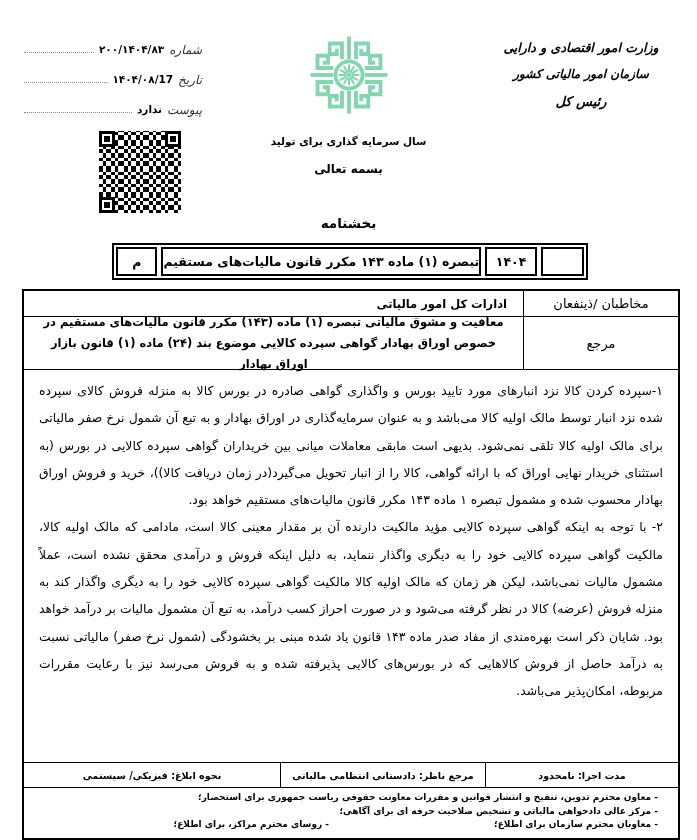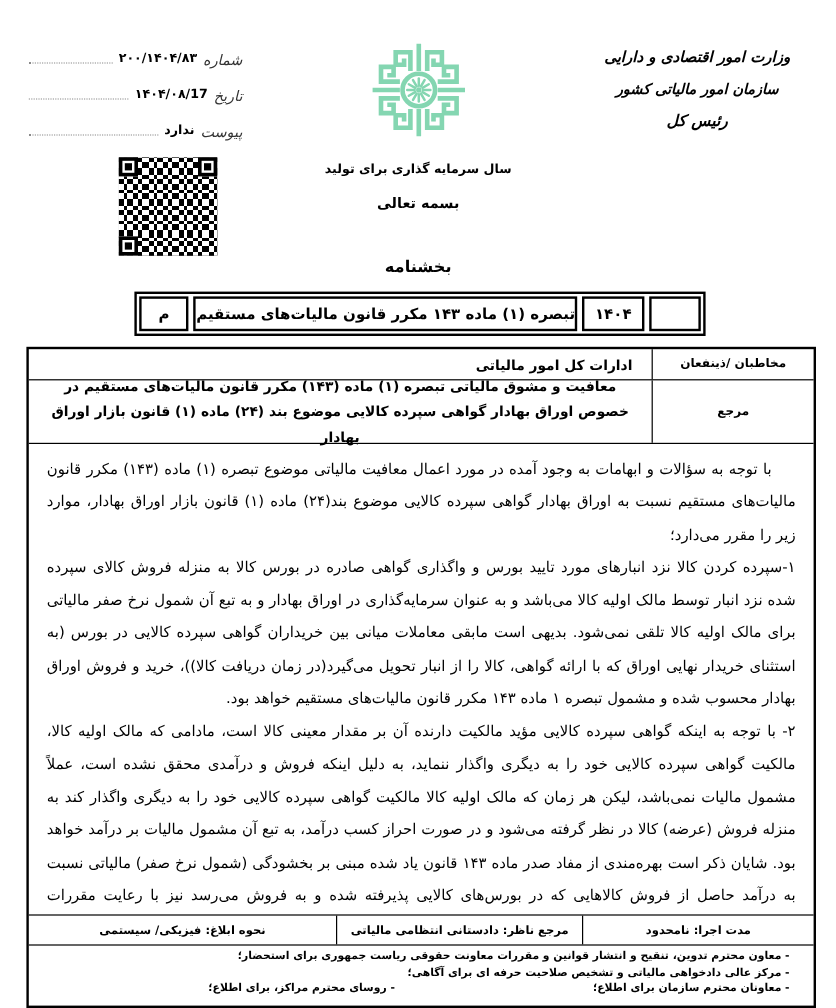--- a/index.html
+++ b/index.html
@@ -37,22 +37,22 @@
     border:2px solid #000; box-sizing:border-box; padding:2px; display:flex; gap:4px;}
   .strip .cell{border:2.4px solid #000; box-sizing:border-box; display:flex; align-items:center;
     justify-content:center; font-weight:bold; font-size:12.5px; white-space:nowrap;}
   .cell-blank{width:50px;} .cell-year{width:60px;} .cell-ref{flex:1;} .cell-code{width:48px;}
   
   .doc-table{position:absolute; top:289px; left:22px; width:658px; height:551px;
     border:2px solid #000; box-sizing:border-box; display:grid;
     grid-template-rows:26px 53px 1fr 25px 50px;}
   .t-row{display:flex; border-bottom:1.6px solid #000; box-sizing:border-box; min-height:0;}
   .t-row:last-child{border-bottom:none;}
-  .t-label{width:135px; border-left:1.6px solid #000; box-sizing:border-box; display:flex;
-    align-items:center; justify-content:center; font-weight:bold; font-size:10px; flex:none;}
+  .t-label{width:155px; border-left:1.6px solid #000; box-sizing:border-box; display:flex;
+    align-items:center; justify-content:center; font-weight:normal; font-size:13px; flex:none;}
   .t-content{flex:1; display:flex; align-items:center; font-weight:bold; font-size:11.5px; box-sizing:border-box;}
   .audience-content{padding:0 16px; text-align:right;}
   .subject-content{padding:0 14px; text-align:center; justify-content:center; line-height:21px;}
   
   .body-cell{display:block; padding:7px 15px 0 15px; font-size:12.4px; line-height:27.3px;
     text-align:justify; font-weight:normal; overflow:hidden;}
   .body-cell p{margin:0;}
   .p-indent{text-indent:20px;}
   
   .f-cell{display:flex; align-items:center; justify-content:center; font-weight:bold; font-size:9.6px;
@@ -150,21 +150,20 @@
       <div class="t-label">مخاطبان /ذینفعان</div>
       <div class="t-content audience-content">ادارات کل امور مالیاتی</div>
     </div>
 
     <div class="t-row">
       <div class="t-label">مرجع</div>
       <div class="t-content subject-content">معافیت و مشوق مالیاتی تبصره (۱) ماده (۱۴۳) مکرر قانون مالیات‌های مستقیم در خصوص اوراق بهادار گواهی سپرده کالایی موضوع بند (۲۴) ماده (۱) قانون بازار اوراق بهادار</div>
     </div>
 
     <div class="t-row body-cell">
-      <p class="p-indent">با توجه به سؤالات و ابهامات به وجود آمده در مورد اعمال معافیت مالیاتی موضوع تبصره (۱) ماده (۱۴۳) مکرر قانون مالیات‌های مستقیم نسبت به اوراق بهادار گواهی سپرده کالایی موضوع بند(۲۴) ماده (۱) قانون بازار اوراق بهادار، موارد زیر را مقرر می‌دارد؛</p>
       <p>۱-سپرده کردن کالا نزد انبارهای مورد تایید بورس و واگذاری گواهی صادره در بورس کالا به منزله فروش کالای سپرده شده نزد انبار توسط مالک اولیه کالا می‌باشد و به عنوان سرمایه‌گذاری در اوراق بهادار و به تبع آن شمول نرخ صفر مالیاتی برای مالک اولیه کالا تلقی نمی‌شود. بدیهی است مابقی معاملات میانی بین خریداران گواهی سپرده کالایی در بورس (به استثنای خریدار نهایی اوراق که با ارائه گواهی، کالا را از انبار تحویل می‌گیرد(در زمان دریافت کالا))، خرید و فروش اوراق بهادار محسوب شده و مشمول تبصره ۱ ماده ۱۴۳ مکرر قانون مالیات‌های مستقیم خواهد بود.</p>
       <p>۲- با توجه به اینکه گواهی سپرده کالایی مؤید مالکیت دارنده آن بر مقدار معینی کالا است، مادامی که مالک اولیه کالا، مالکیت گواهی سپرده کالایی خود را به دیگری واگذار ننماید، به دلیل اینکه فروش و درآمدی محقق نشده است، عملاً مشمول مالیات نمی‌باشد، لیکن هر زمان که مالک اولیه کالا مالکیت گواهی سپرده کالایی خود را به دیگری واگذار کند به منزله فروش (عرضه) کالا در نظر گرفته می‌شود و در صورت احراز کسب درآمد، به تبع آن مشمول مالیات بر درآمد خواهد بود. شایان ذکر است بهره‌مندی از مفاد صدر ماده ۱۴۳ قانون یاد شده مبنی بر بخشودگی (شمول نرخ صفر) مالیاتی نسبت به درآمد حاصل از فروش کالاهایی که در بورس‌های کالایی پذیرفته شده و به فروش می‌رسد نیز با رعایت مقررات مربوطه، امکان‌پذیر می‌باشد.</p>
 
     </div>
 
     <div class="t-row">
       <div class="f-cell f-duration">مدت اجرا: نامحدود</div>
       <div class="f-cell f-supervisor">مرجع ناظر: دادستانی انتظامی مالیاتی</div>
       <div class="f-cell f-notify">نحوه ابلاغ: فیزیکی/ سیستمی</div>
     </div>

